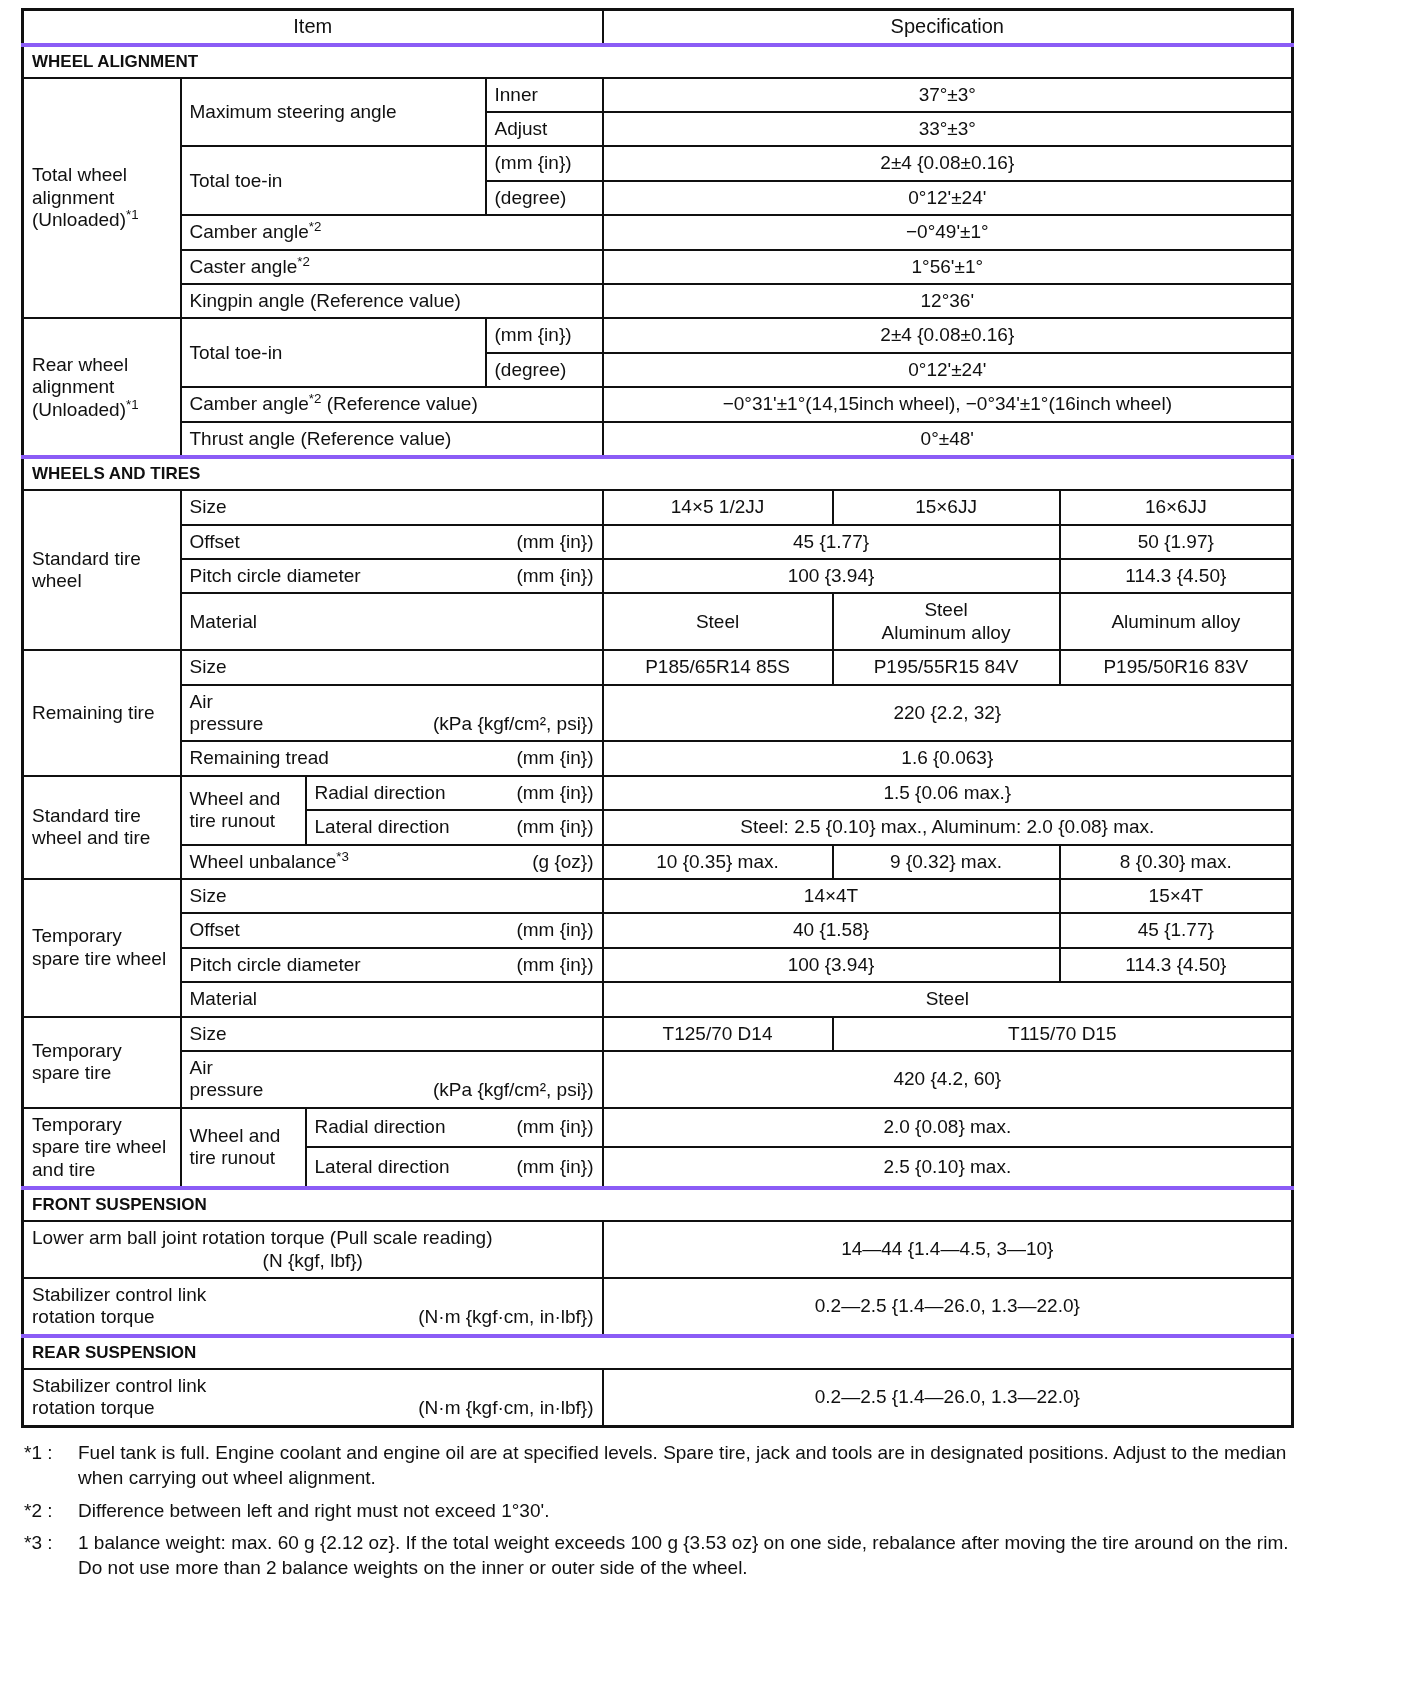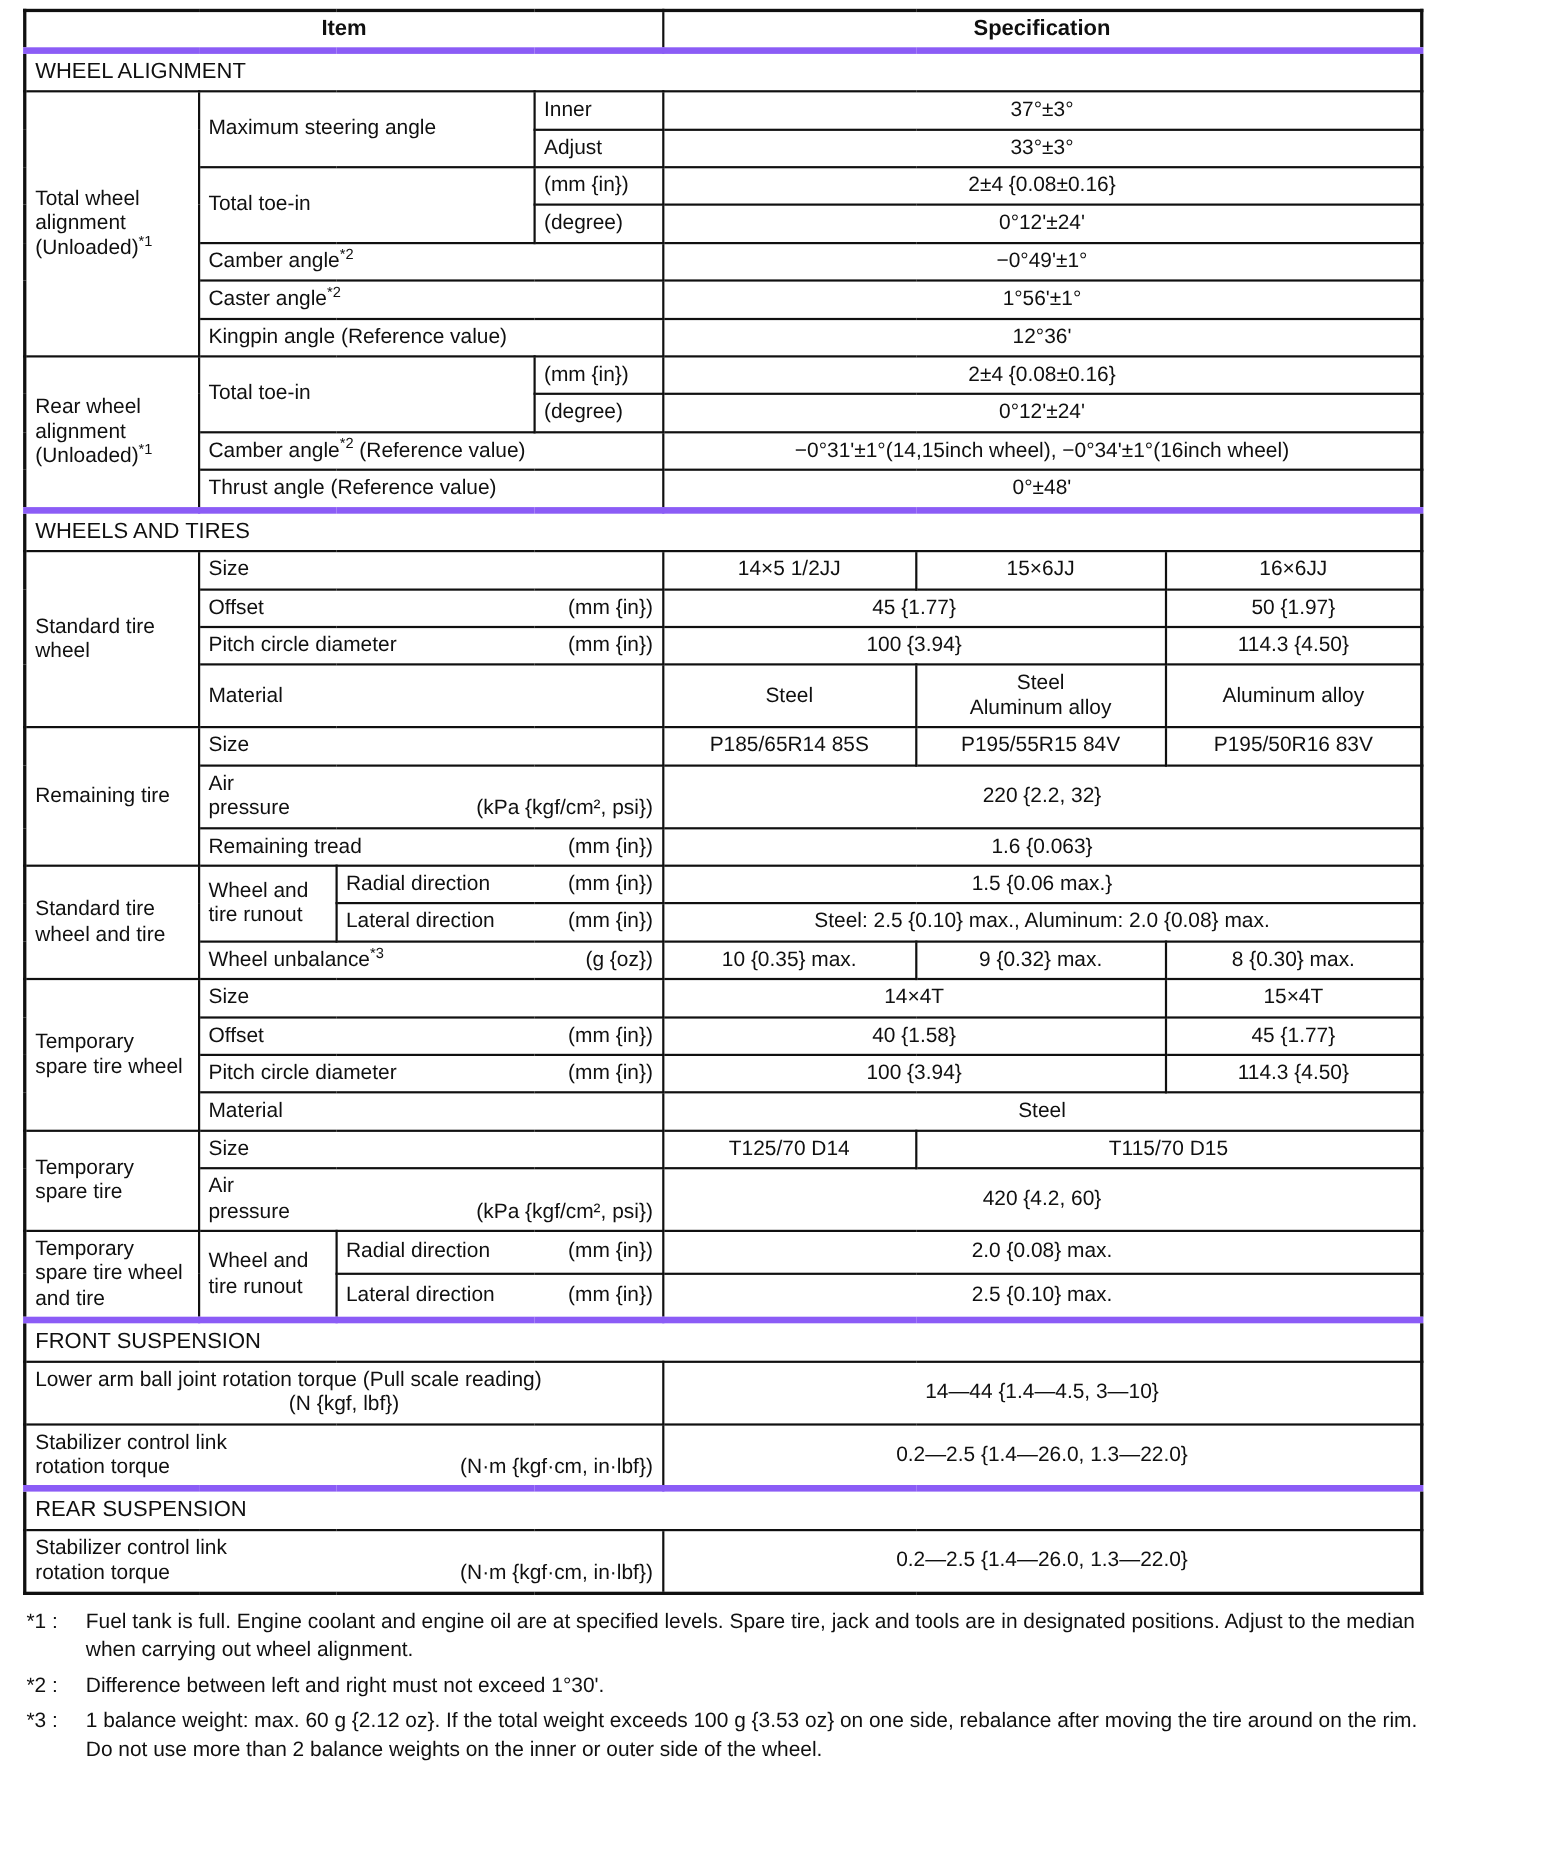--- a/index.html
+++ b/index.html
@@ -16,24 +16,24 @@
     width: 1270px;
     border: 3px solid #101010;
   }
   .spec td, .spec th {
     border: 2px solid #101010;
     padding: 5px 8px;
     vertical-align: middle;
     line-height: 1.18;
     overflow: hidden;
   }
-  .spec th { font-size: 20px; font-weight: bold; text-align: center; padding: 4px 24px; }
+  .spec th { font-size: 20px; font-weight: normal; text-align: center; padding: 4px 24px; }
   td.sect {
-    font-weight: normal; font-size: 20px; text-align: left;
-    border-top: 6px solid #8b5cf6;
+    font-weight: bold; font-size: 17px; text-align: left;
+    border-top: 4px solid #8b5cf6;
   }
   td.item { text-align: left; }
   td.val  { text-align: center; }
   .lr { display: flex; justify-content: space-between; align-items: flex-end; gap: 8px; }
   .pre { white-space: pre-line; }
   .right { text-align: center; }
   sup { font-size: 0.7em; vertical-align: super; line-height: 0; font-weight: inherit; }
   .footnotes { margin: 12px 0 0 3px; width: 1270px; }
   .fn { display: flex; margin-bottom: 7px; line-height: 1.34; }
   .fn .mk { flex: 0 0 54px; }

